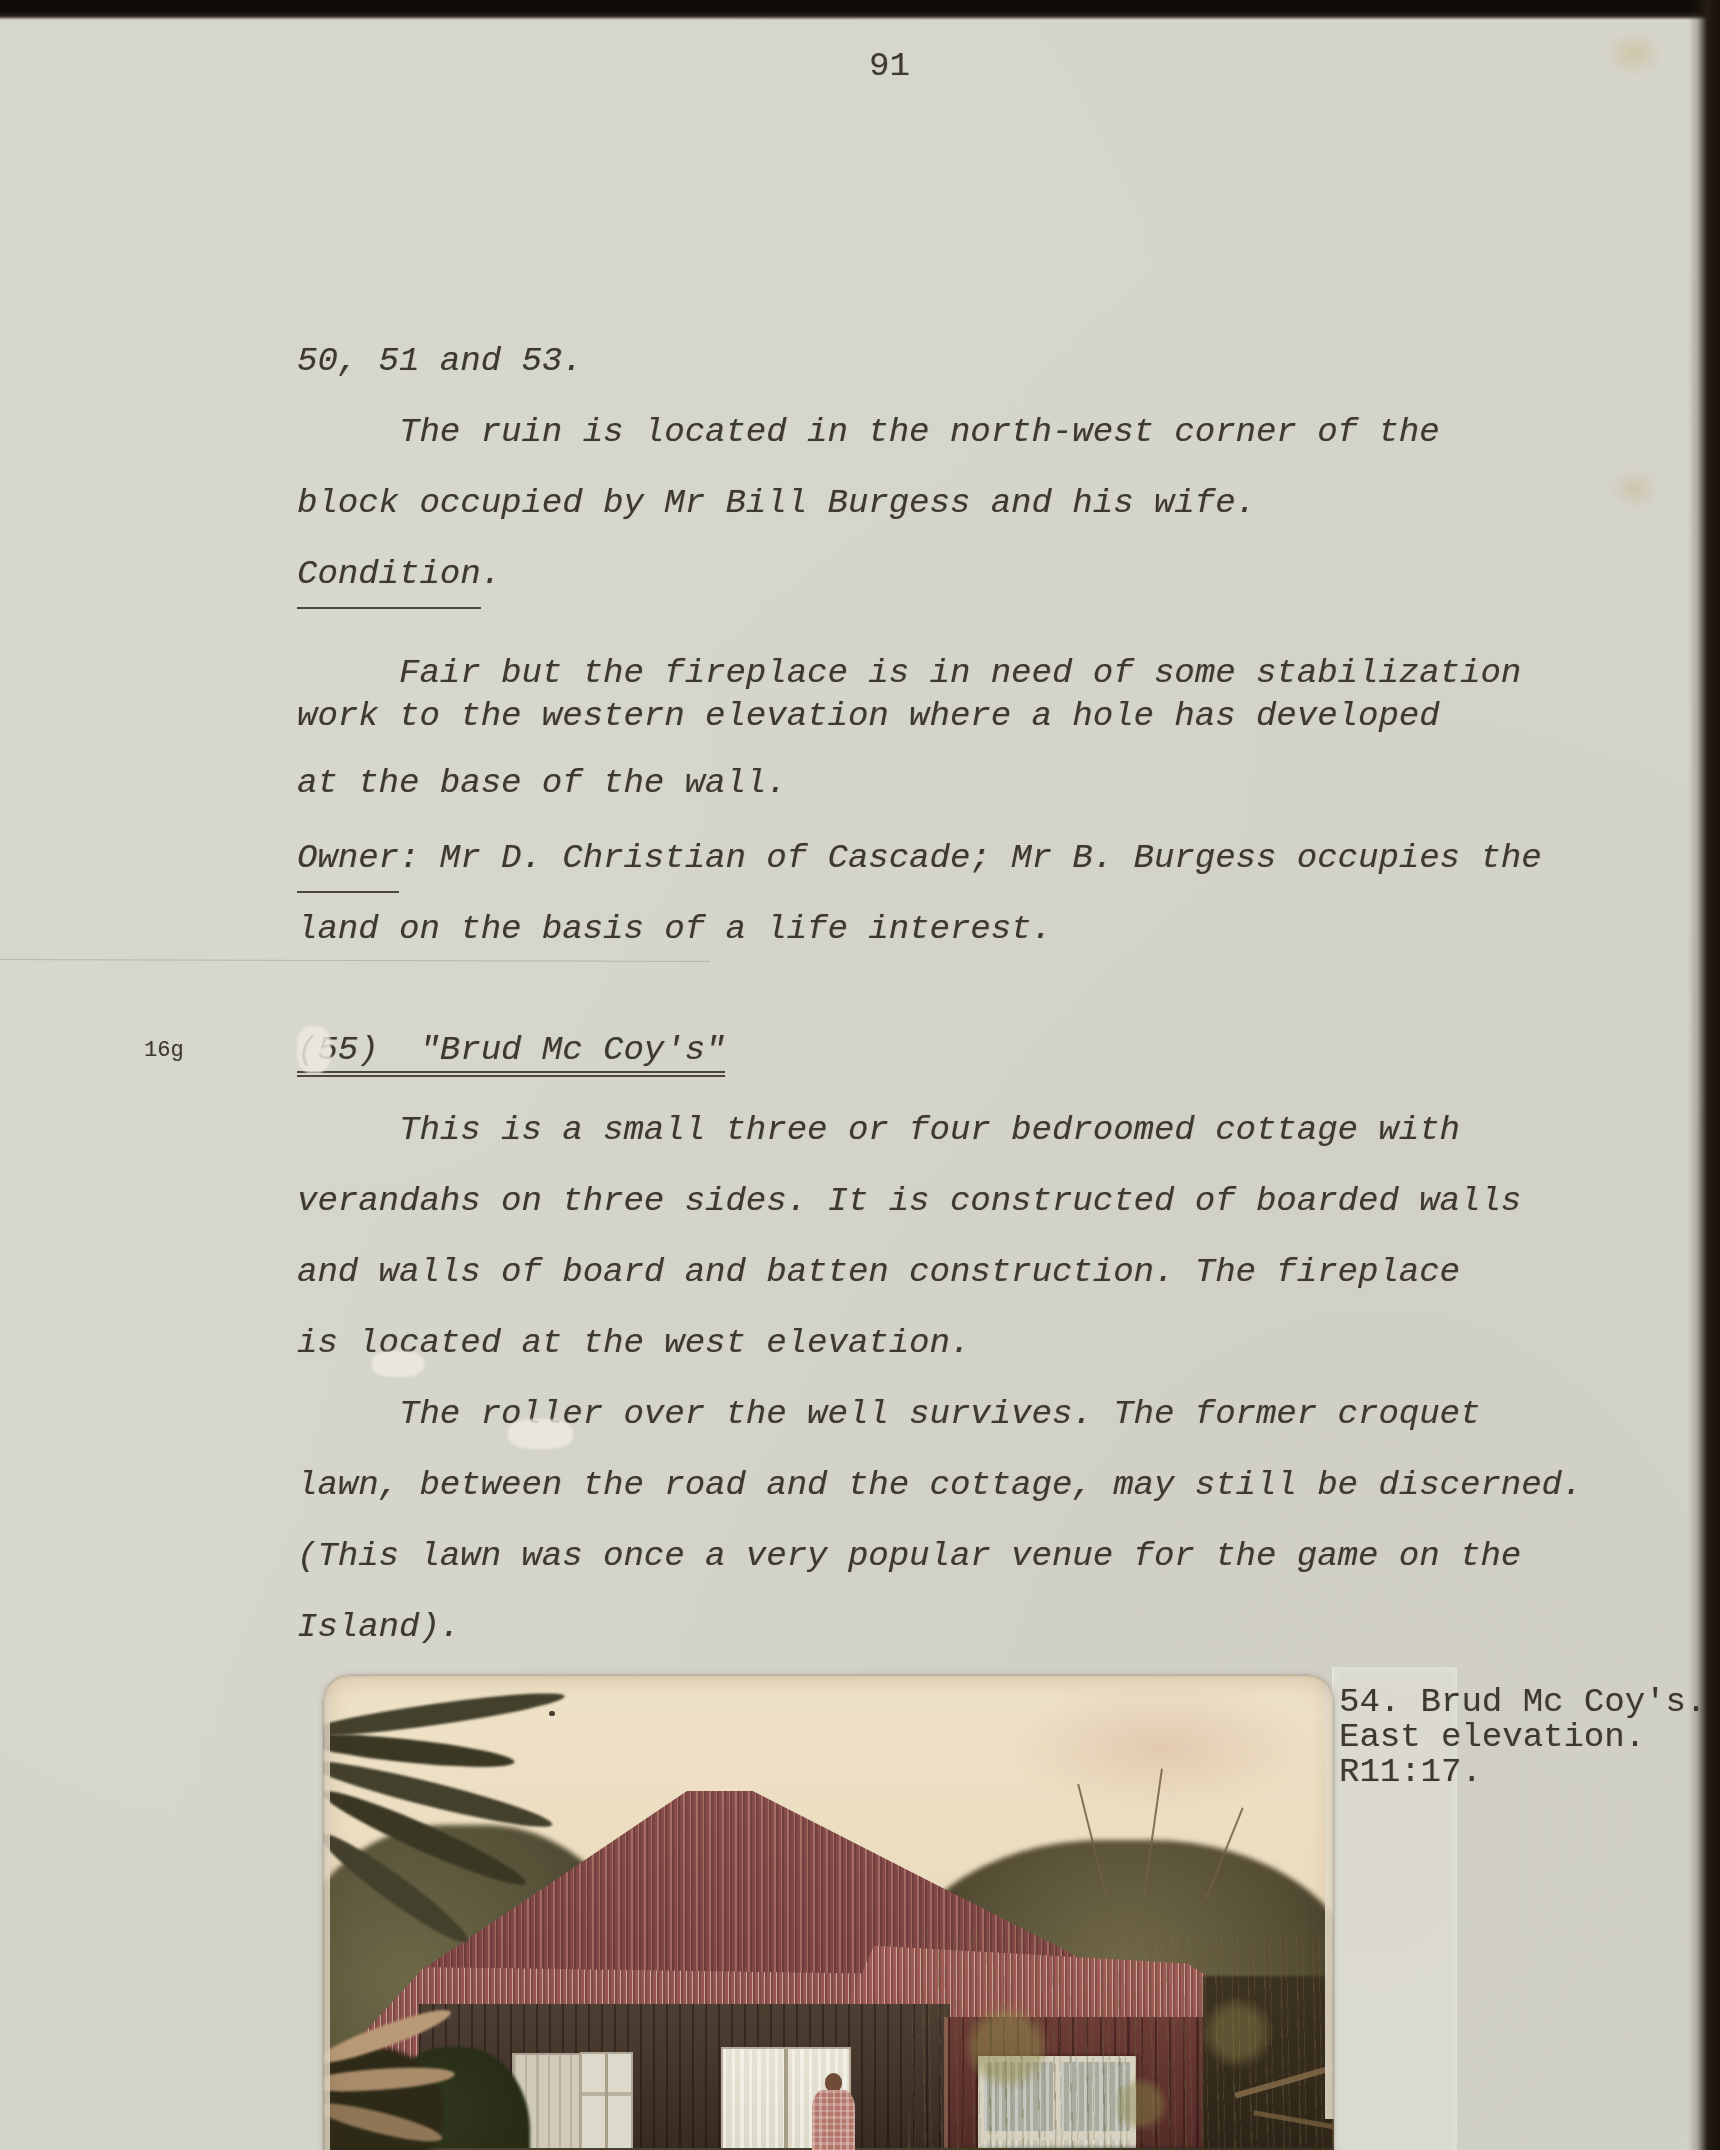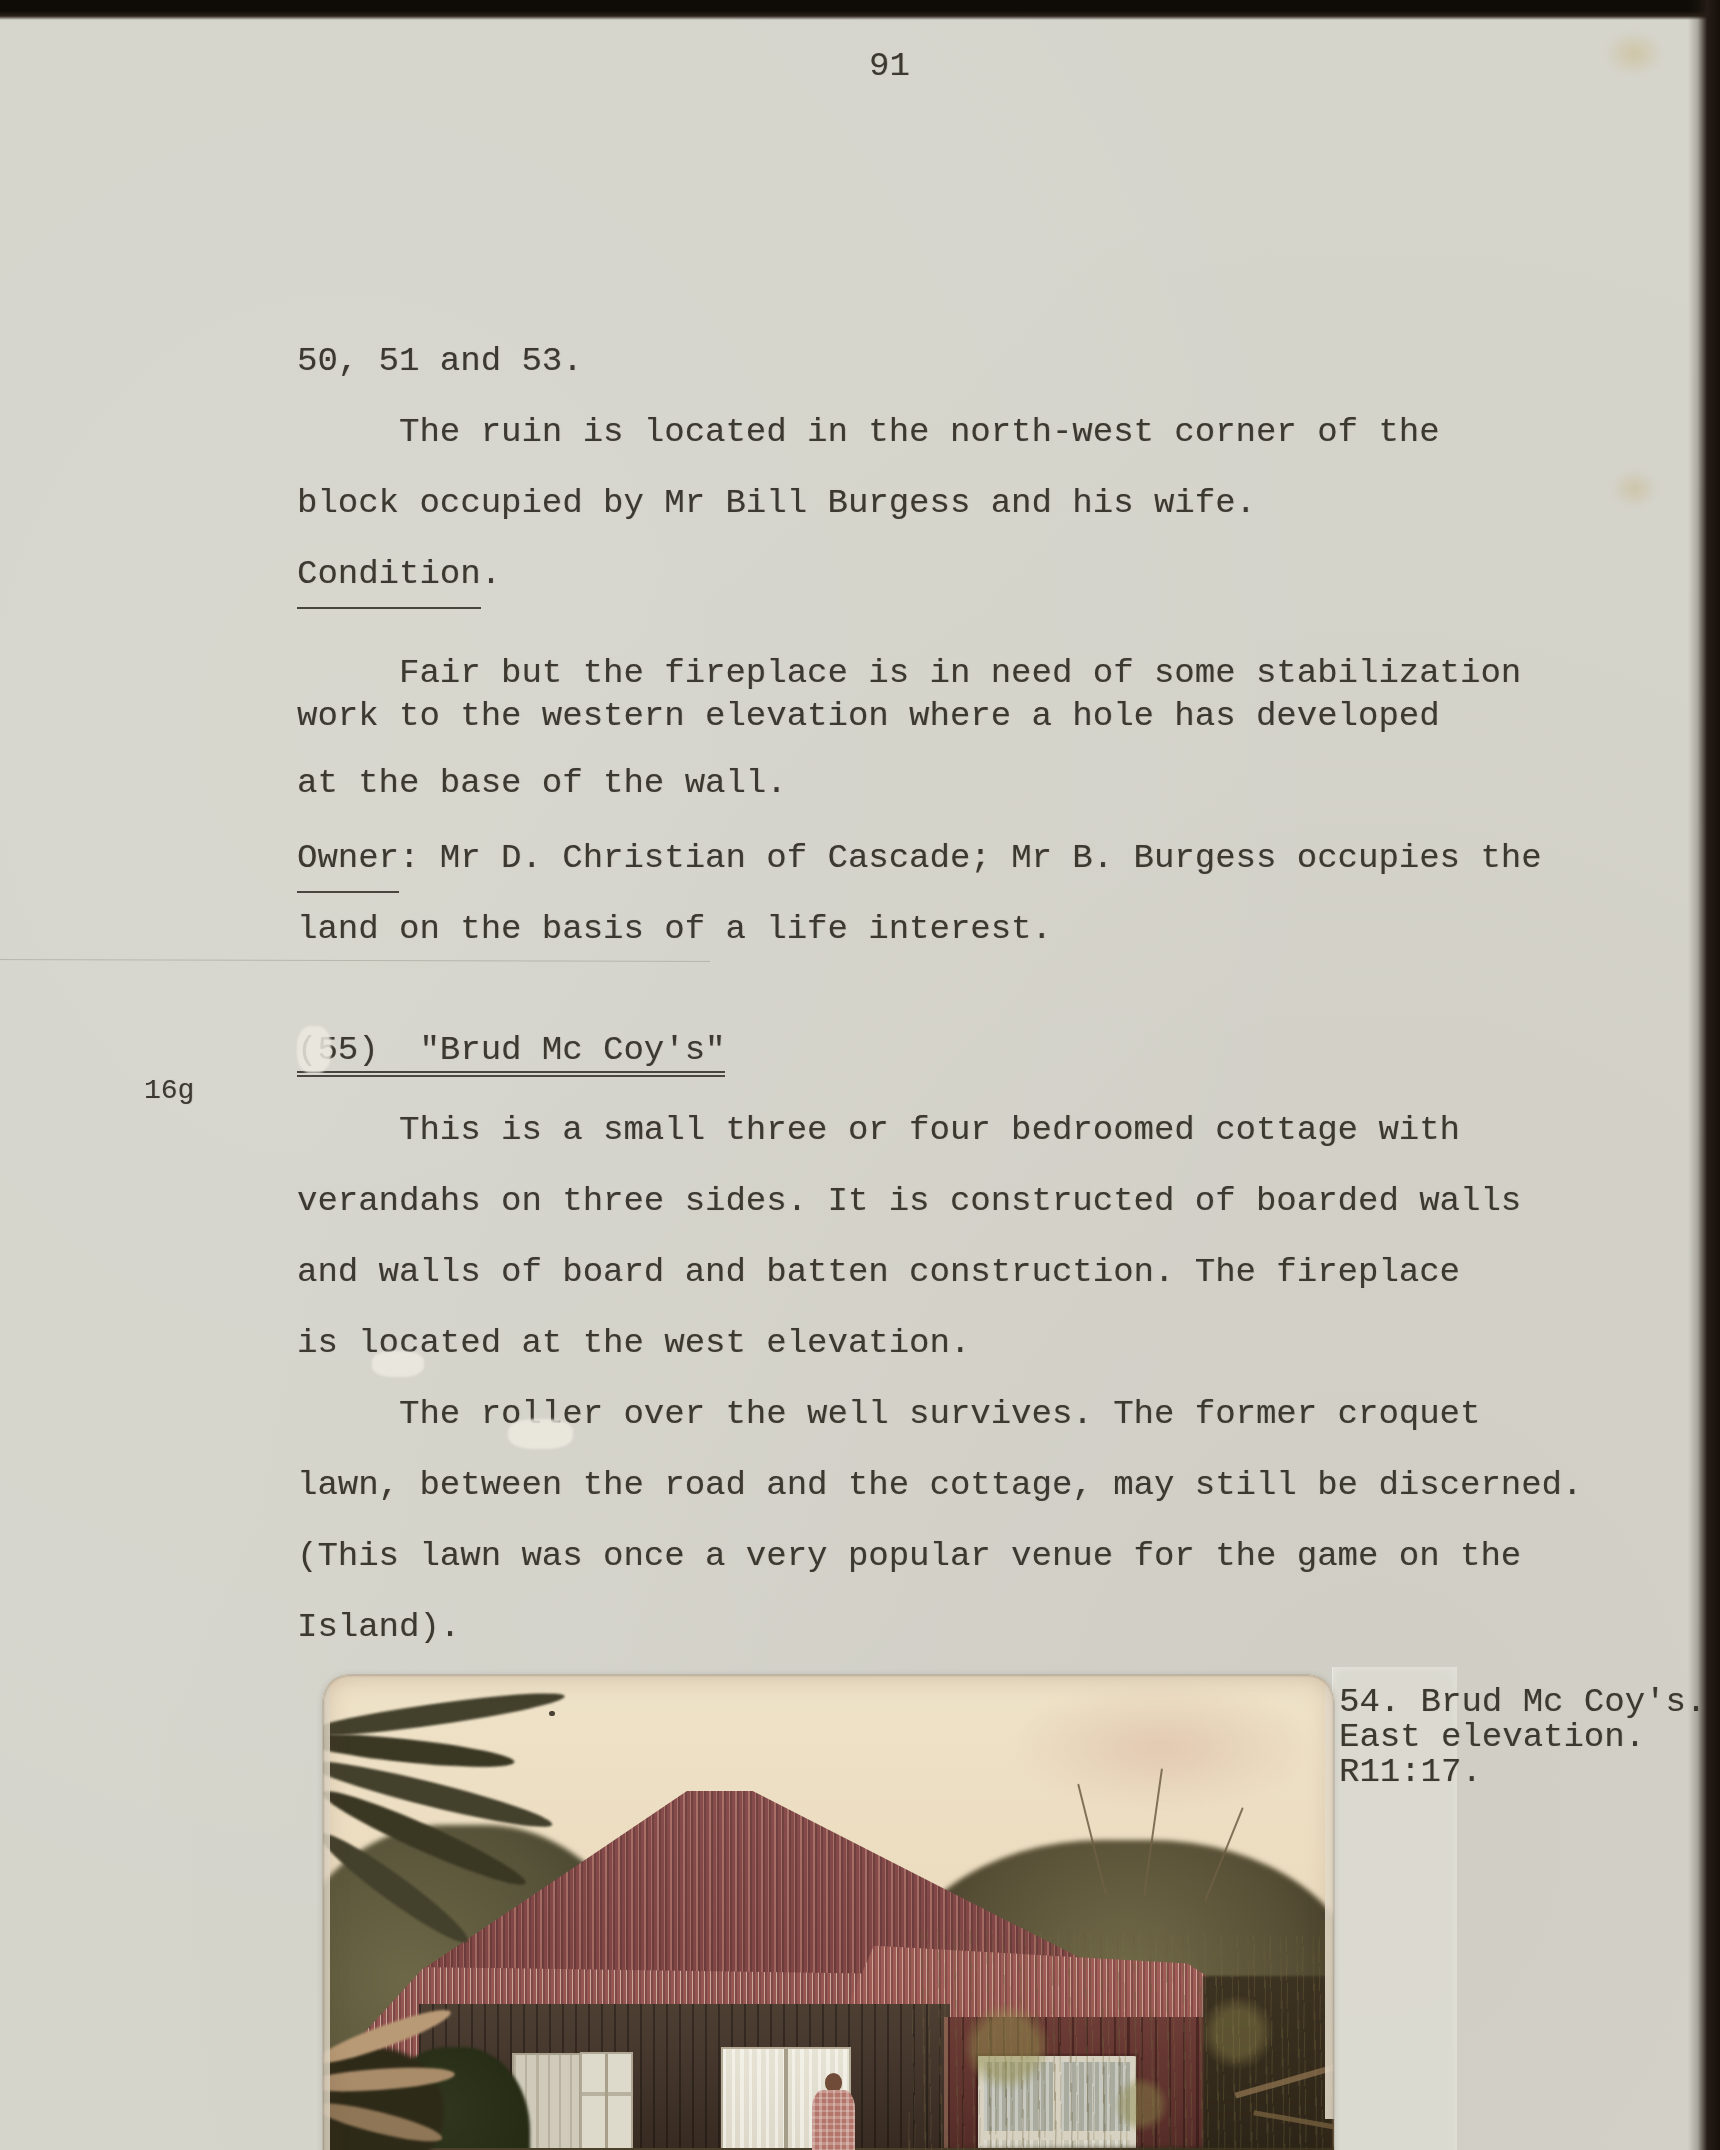--- a/index.html
+++ b/index.html
@@ -22,24 +22,24 @@
         background:radial-gradient(rgba(190,160,80,.30),transparent 70%);filter:blur(2.6px);}
   .stain2{position:absolute;left:1611px;top:469px;width:47px;height:39px;border-radius:50%;
         background:radial-gradient(rgba(185,150,70,.25),transparent 70%);filter:blur(2.6px);}
   .crease{position:absolute;left:0;top:960px;width:710px;height:1.3px;
         background:rgba(130,128,118,.38);filter:blur(0.4px);transform:rotate(.15deg);}
   
   .pgnum{position:absolute;left:869px;top:48px;font-size:34px;line-height:36px;color:var(--ink);
         text-shadow:0.4px 0.4px 0.9px rgba(59,57,48,.3);}
   .tline{position:absolute;left:297px;font-size:34px;line-height:37px;color:var(--ink);
         white-space:pre;text-shadow:0.4px 0.4px 0.9px rgba(59,57,48,.3);}
-  .tline span{white-space:pre;}
+  .tline span{white-space:pre;font-style:italic;}
   .u1{border-bottom:2.6px solid rgba(52,50,42,.88);padding-bottom:14px;margin-top:13px;}
   .u2{border-bottom:6px double rgba(52,50,42,.88);padding-bottom:2.2px;}
-  .mnote{position:absolute;left:144px;top:1072px;font-size:28px;line-height:37px;color:var(--ink);
+  .mnote{position:absolute;left:144px;top:1032px;font-size:22px;line-height:37px;color:var(--ink);
         text-shadow:0.4px 0.4px 0.9px rgba(59,57,48,.3);}
   .patch{position:absolute;background:rgba(236,234,223,.85);border-radius:40%;filter:blur(1.3px);}
   .patch1{left:508px;top:1419px;width:65px;height:30px;}
   .patch2{left:372px;top:1351px;width:52px;height:26px;}
   .patch3{left:297px;top:1026px;width:34px;height:47px;}
   
   .tape{position:absolute;left:1332px;top:1667px;width:125px;height:625px;
         background:#dddcd2;opacity:.85;border-left:0.9px solid rgba(255,255,255,.5);
         border-radius:0 0 7.7px 2.6px;box-shadow:inset 0 0 13px rgba(255,255,255,.35);}
   

